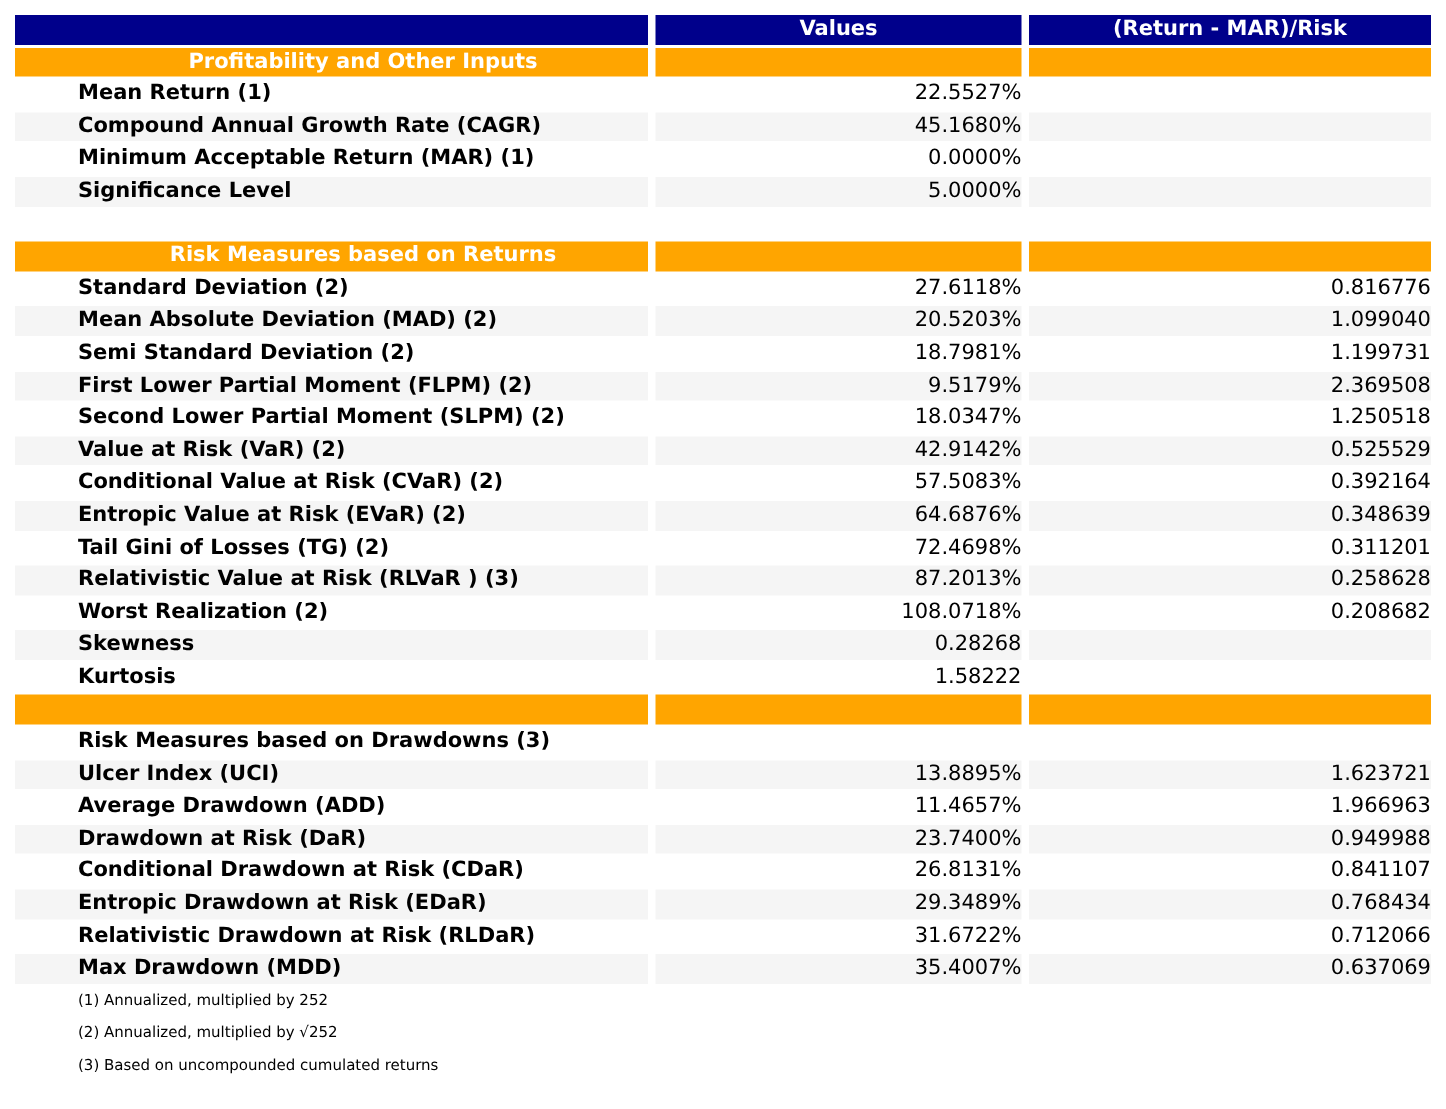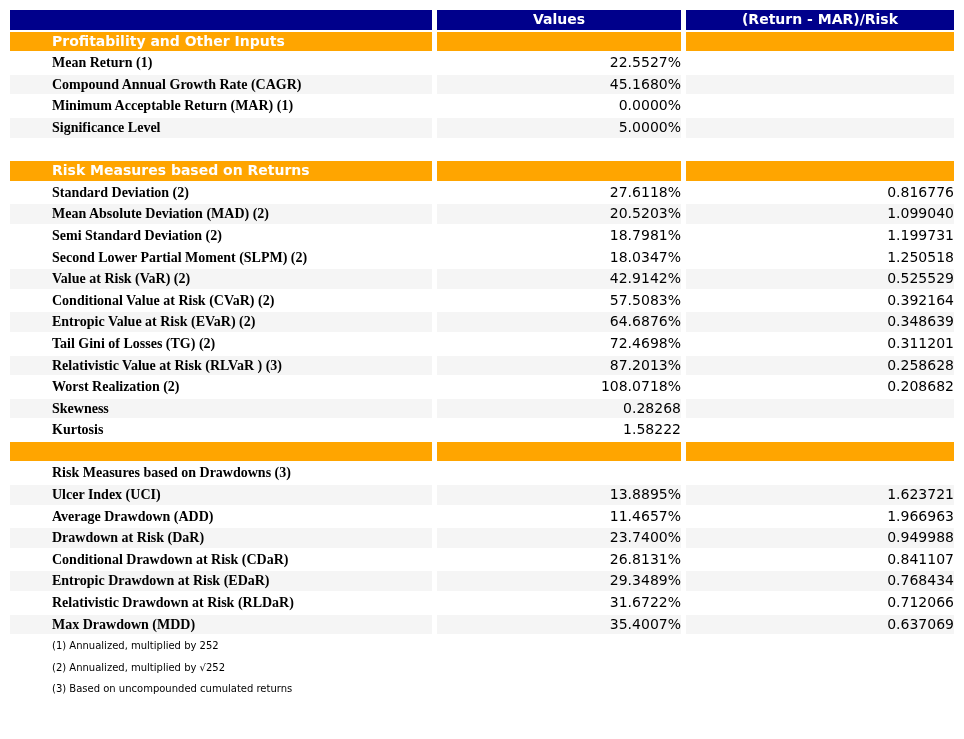--- a/index.html
+++ b/index.html
@@ -34,28 +34,27 @@
   th.hd {
     background: var(--navy, #00008B);
     color: #ffffff;
     font-weight: bold;
     text-align: center;
   }
   td.sec { background: var(--orange, #FFA500); }
   td.sec.seclabel {
     color: #ffffff;
     font-weight: bold;
-    text-align: left;
+    text-align: center;
     padding-left: 42px;
   }
   td.lab {
     font-weight: bold;
     text-align: left;
     padding-left: 42px;
-    font-family: Liberation Serif, serif;
   }
   td.val { text-align: right; }
   td.stripe { background: var(--stripe, #F5F5F5); }
   td.sp { background: transparent; }
   td.note {
     font-size: 10px;
     font-weight: normal;
     text-align: left;
     padding-left: 42px;
   }
@@ -122,20 +121,25 @@
           <td class="lab stripe">Mean Absolute Deviation (MAD) (2)</td>
           <td class="val stripe">20.5203%</td>
           <td class="val stripe">1.099040</td>
         </tr>
         <tr>
           <td class="lab">Semi Standard Deviation (2)</td>
           <td class="val">18.7981%</td>
           <td class="val">1.199731</td>
         </tr>
         <tr>
+          <td class="lab stripe">First Lower Partial Moment (FLPM) (2)</td>
+          <td class="val stripe">9.5179%</td>
+          <td class="val stripe">2.369508</td>
+        </tr>
+        <tr>
           <td class="lab">Second Lower Partial Moment (SLPM) (2)</td>
           <td class="val">18.0347%</td>
           <td class="val">1.250518</td>
         </tr>
         <tr>
           <td class="lab stripe">Value at Risk (VaR) (2)</td>
           <td class="val stripe">42.9142%</td>
           <td class="val stripe">0.525529</td>
         </tr>
         <tr>

